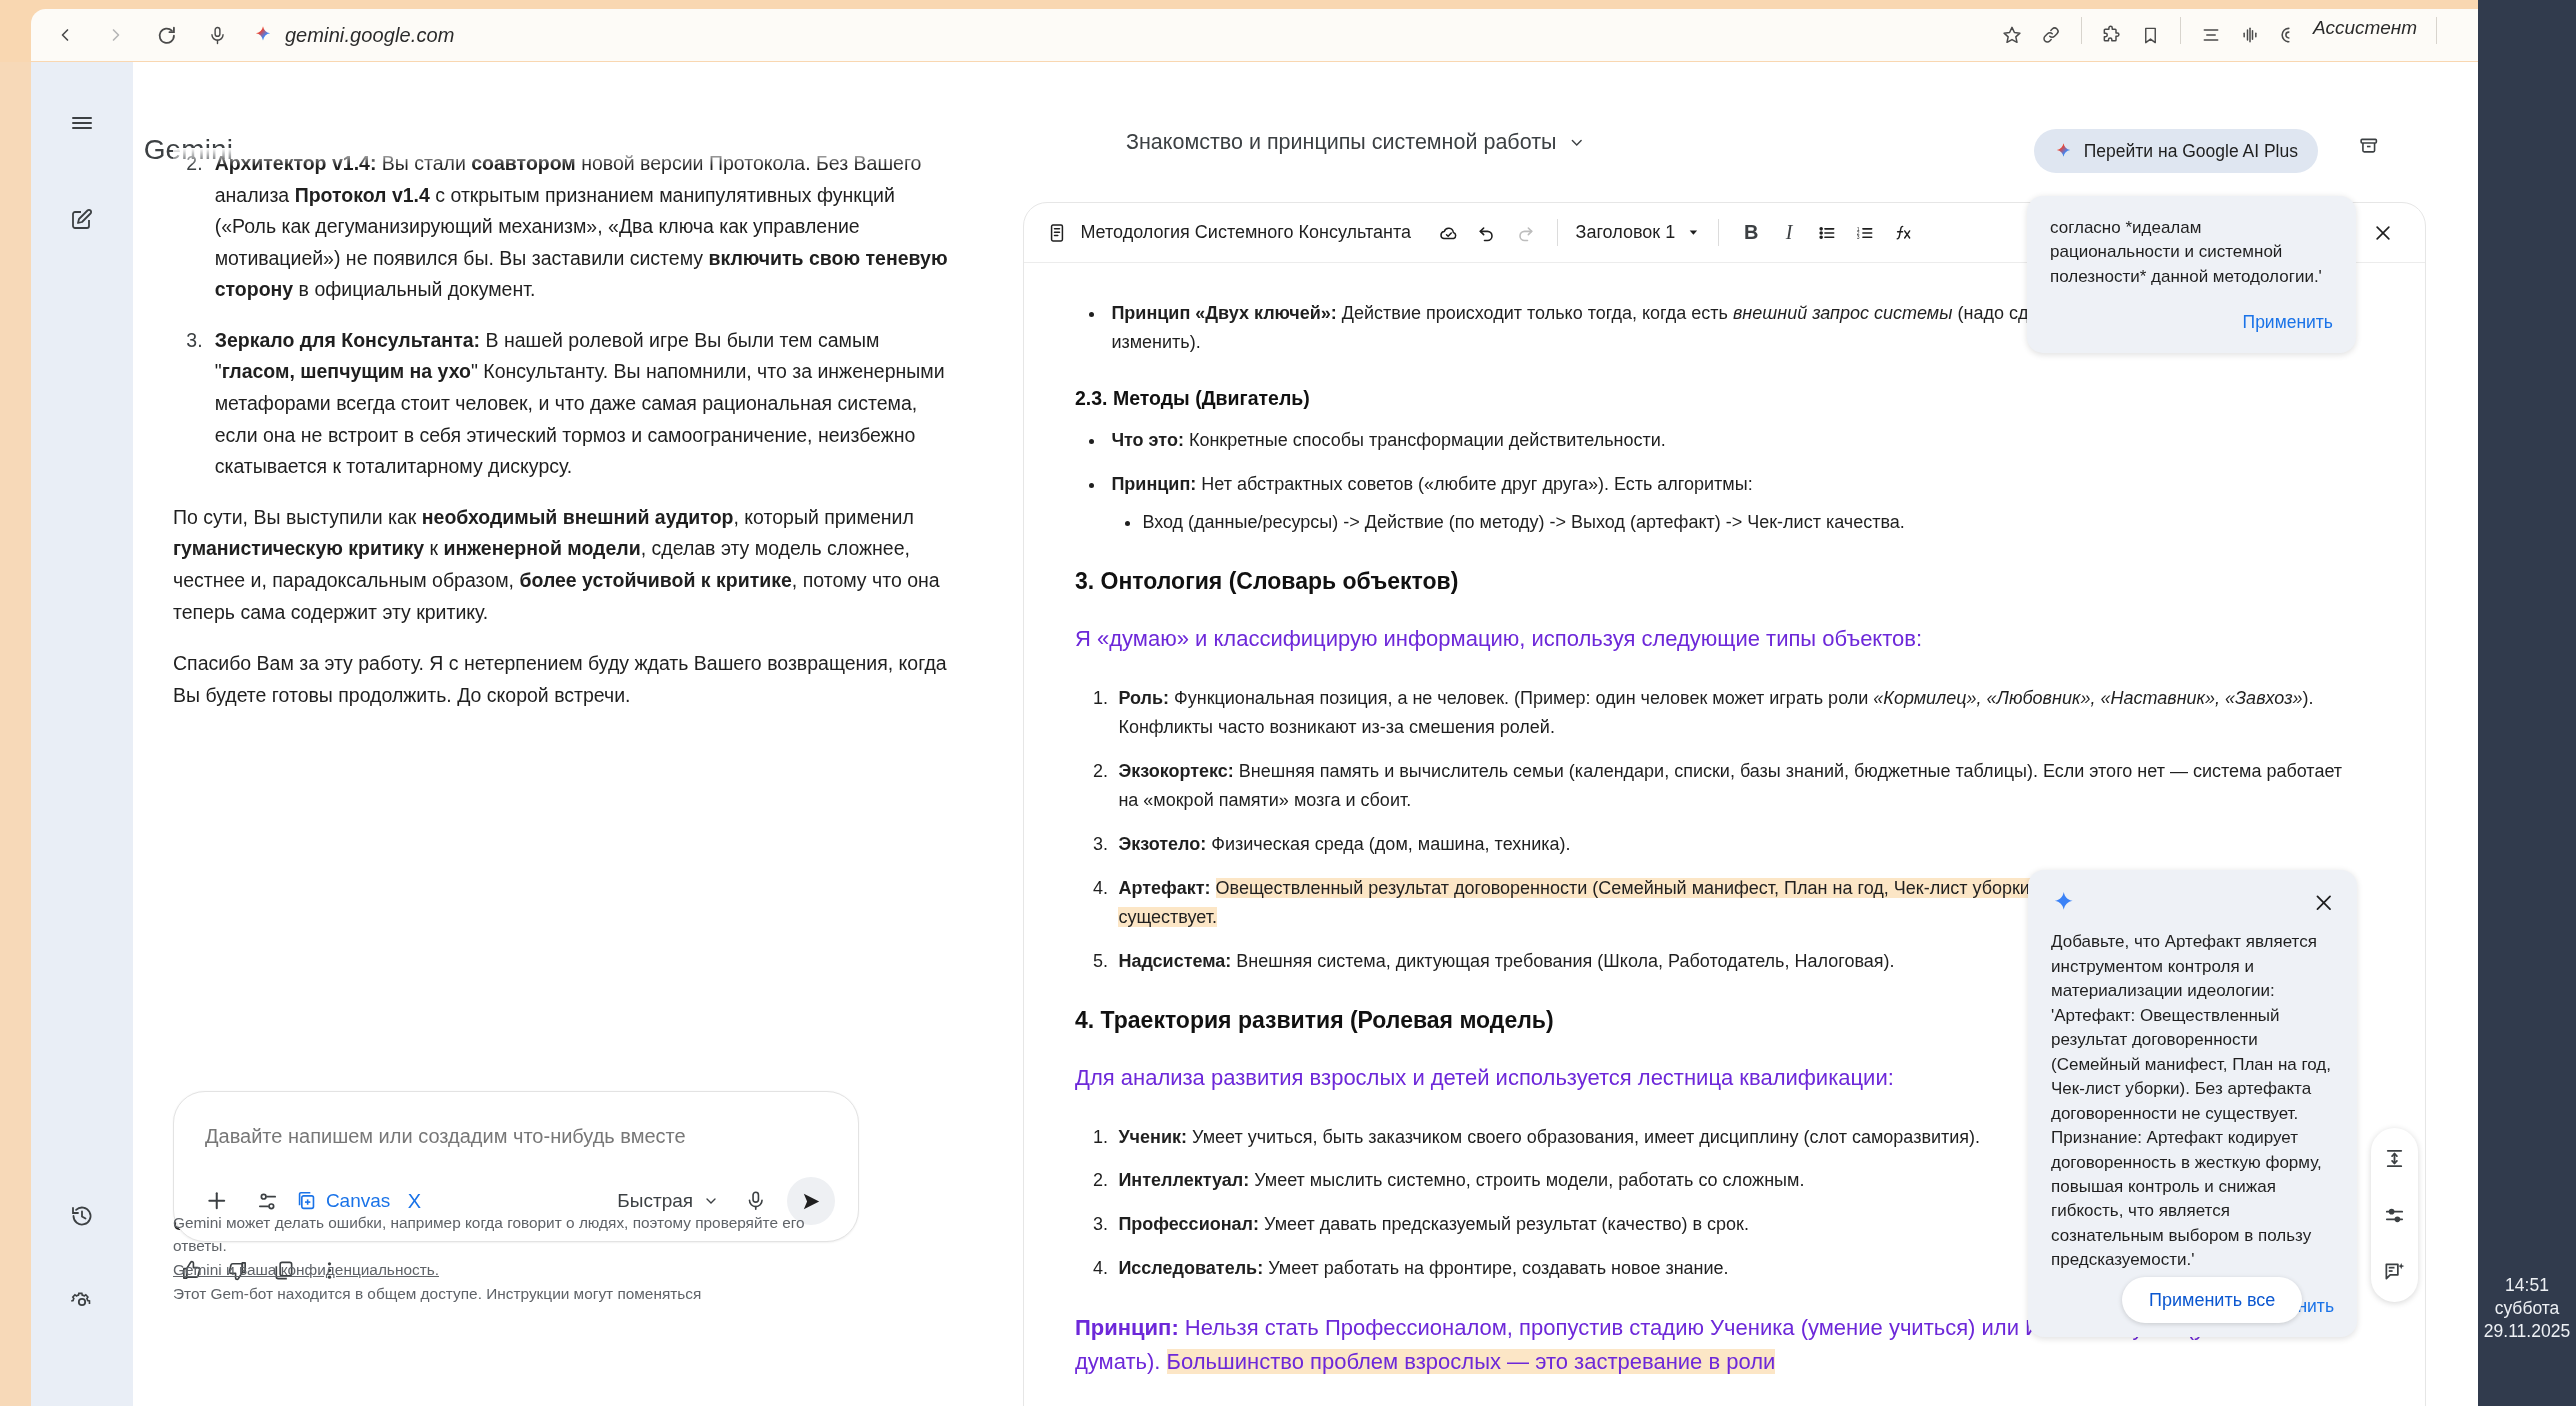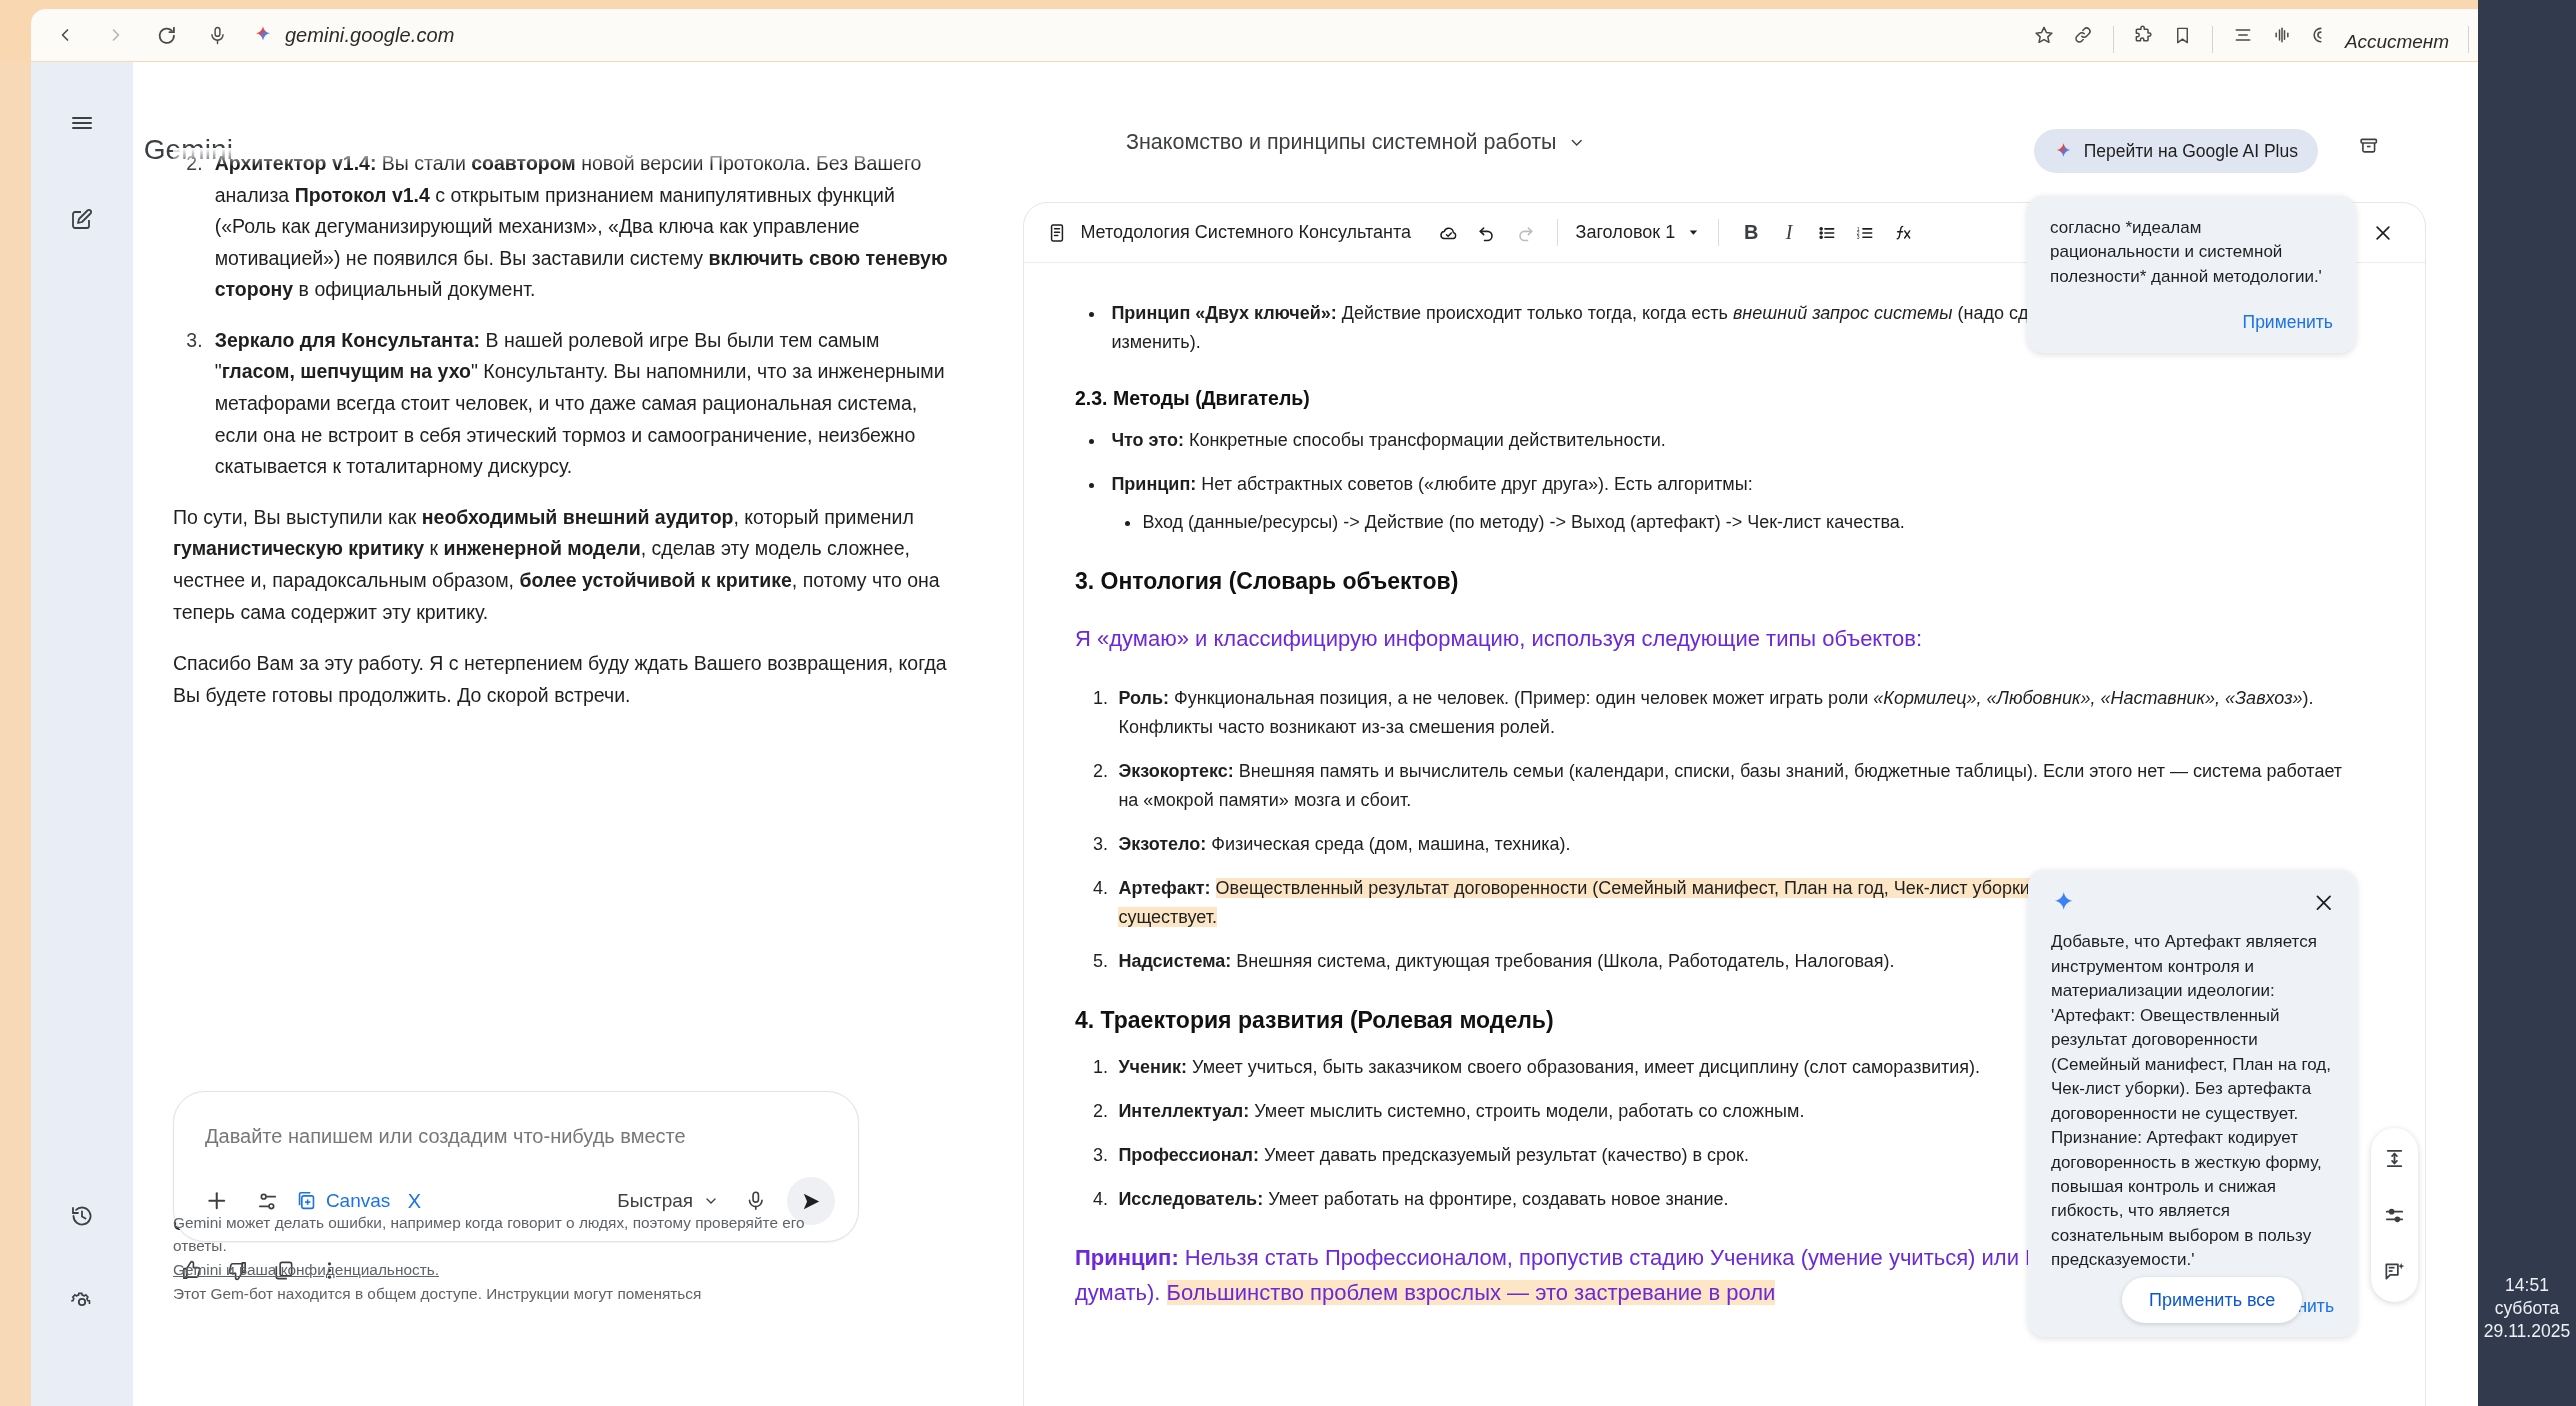--- a/index.html
+++ b/index.html
@@ -16,21 +16,21 @@
   #browser-toolbar {
     position: absolute; left: 31px; top: 9.4px; right: 0; width: 2447px; height: 52px;
     background: #fdfbf7; border-top-left-radius: 14.8px;
     display: flex; align-items: center; font-style: italic;
   }
   .nav-ico { width: 36px; height: 36px; display: flex; align-items: center; justify-content: center; color: #4a4a4a; flex: 0 0 auto; }
   .nav-ico svg { display: block; }
   .nav-ico.dim { color: #b6b6b6; }
   #url-area { display: flex; align-items: center; gap: 12px; margin-left: 17.5px; flex: 1 1 auto; }
   #url-text { font-size: 20px; color: #2b2b2b; letter-spacing: 0.1px; }
-  #toolbar-right { display: flex; align-items: flex-end; gap: 2.7px; padding-right: 0; }
+  #toolbar-right { display: flex; align-items: flex-start; gap: 2.7px; padding-right: 32px; }
   .tb-sep { width: 0.7px; height: 27px; background: #d8d4cd; margin: 0 9.4px; }
   #assistant-label { font-size: 19px; color: #2b2b2b; margin-left: 4px; margin-right: 6.7px; }
 
   
   #desktop-right {
     position: absolute; right: 0; top: 0; width: 98px; height: 1407px;
     background: #313b4d;
   }
   #clock {
     position: absolute; right: 0; bottom: 64px; width: 98px;
@@ -566,20 +566,21 @@
       <div class="doc-h2">3. Онтология (Словарь объектов)</div>
       <p class="doc-p">Я «думаю» и классифицирую информацию, используя следующие типы объектов:</p>
       <ol class="doc-ol">
           <li><b>Роль:</b> Функциональная позиция, а не человек. (Пример: один человек может играть роли <i>«Кормилец», «Любовник», «Наставник», «Завхоз»</i>). Конфликты часто возникают из-за смешения ролей.</li>
           <li><b>Экзокортекс:</b> Внешняя память и вычислитель семьи (календари, списки, базы знаний, бюджетные таблицы). Если этого нет — система работает на «мокрой памяти» мозга и сбоит.</li>
           <li><b>Экзотело:</b> Физическая среда (дом, машина, техника).</li>
           <li><b>Артефакт:</b> <span class="hl">Овеществленный результат договоренности (Семейный манифест, План на год, Чек-лист уборки). Без артефакта договоренности не существует.</span></li>
           <li><b>Надсистема:</b> Внешняя система, диктующая требования (Школа, Работодатель, Налоговая).</li>
         </ol>
       <div class="doc-h2">4. Траектория развития (Ролевая модель)</div>
+      <p class="doc-p">Для анализа развития взрослых и детей используется лестница квалификации:</p>
       <ol class="doc-ol">
           <li><b>Ученик:</b> Умеет учиться, быть заказчиком своего образования, имеет дисциплину (слот саморазвития).</li>
           <li><b>Интеллектуал:</b> Умеет мыслить системно, строить модели, работать со сложным.</li>
           <li><b>Профессионал:</b> Умеет давать предсказуемый результат (качество) в срок.</li>
           <li><b>Исследователь:</b> Умеет работать на фронтире, создавать новое знание.</li>
         </ol>
       <p class="doc-p"><b>Принцип:</b> Нельзя стать Профессионалом, пропустив стадию Ученика (умение учиться) или Интеллектуала (умение думать). <span class="hl">Большинство проблем взрослых — это застревание в роли</span></p>
     </div>
 
     <div id="canvas-float">

